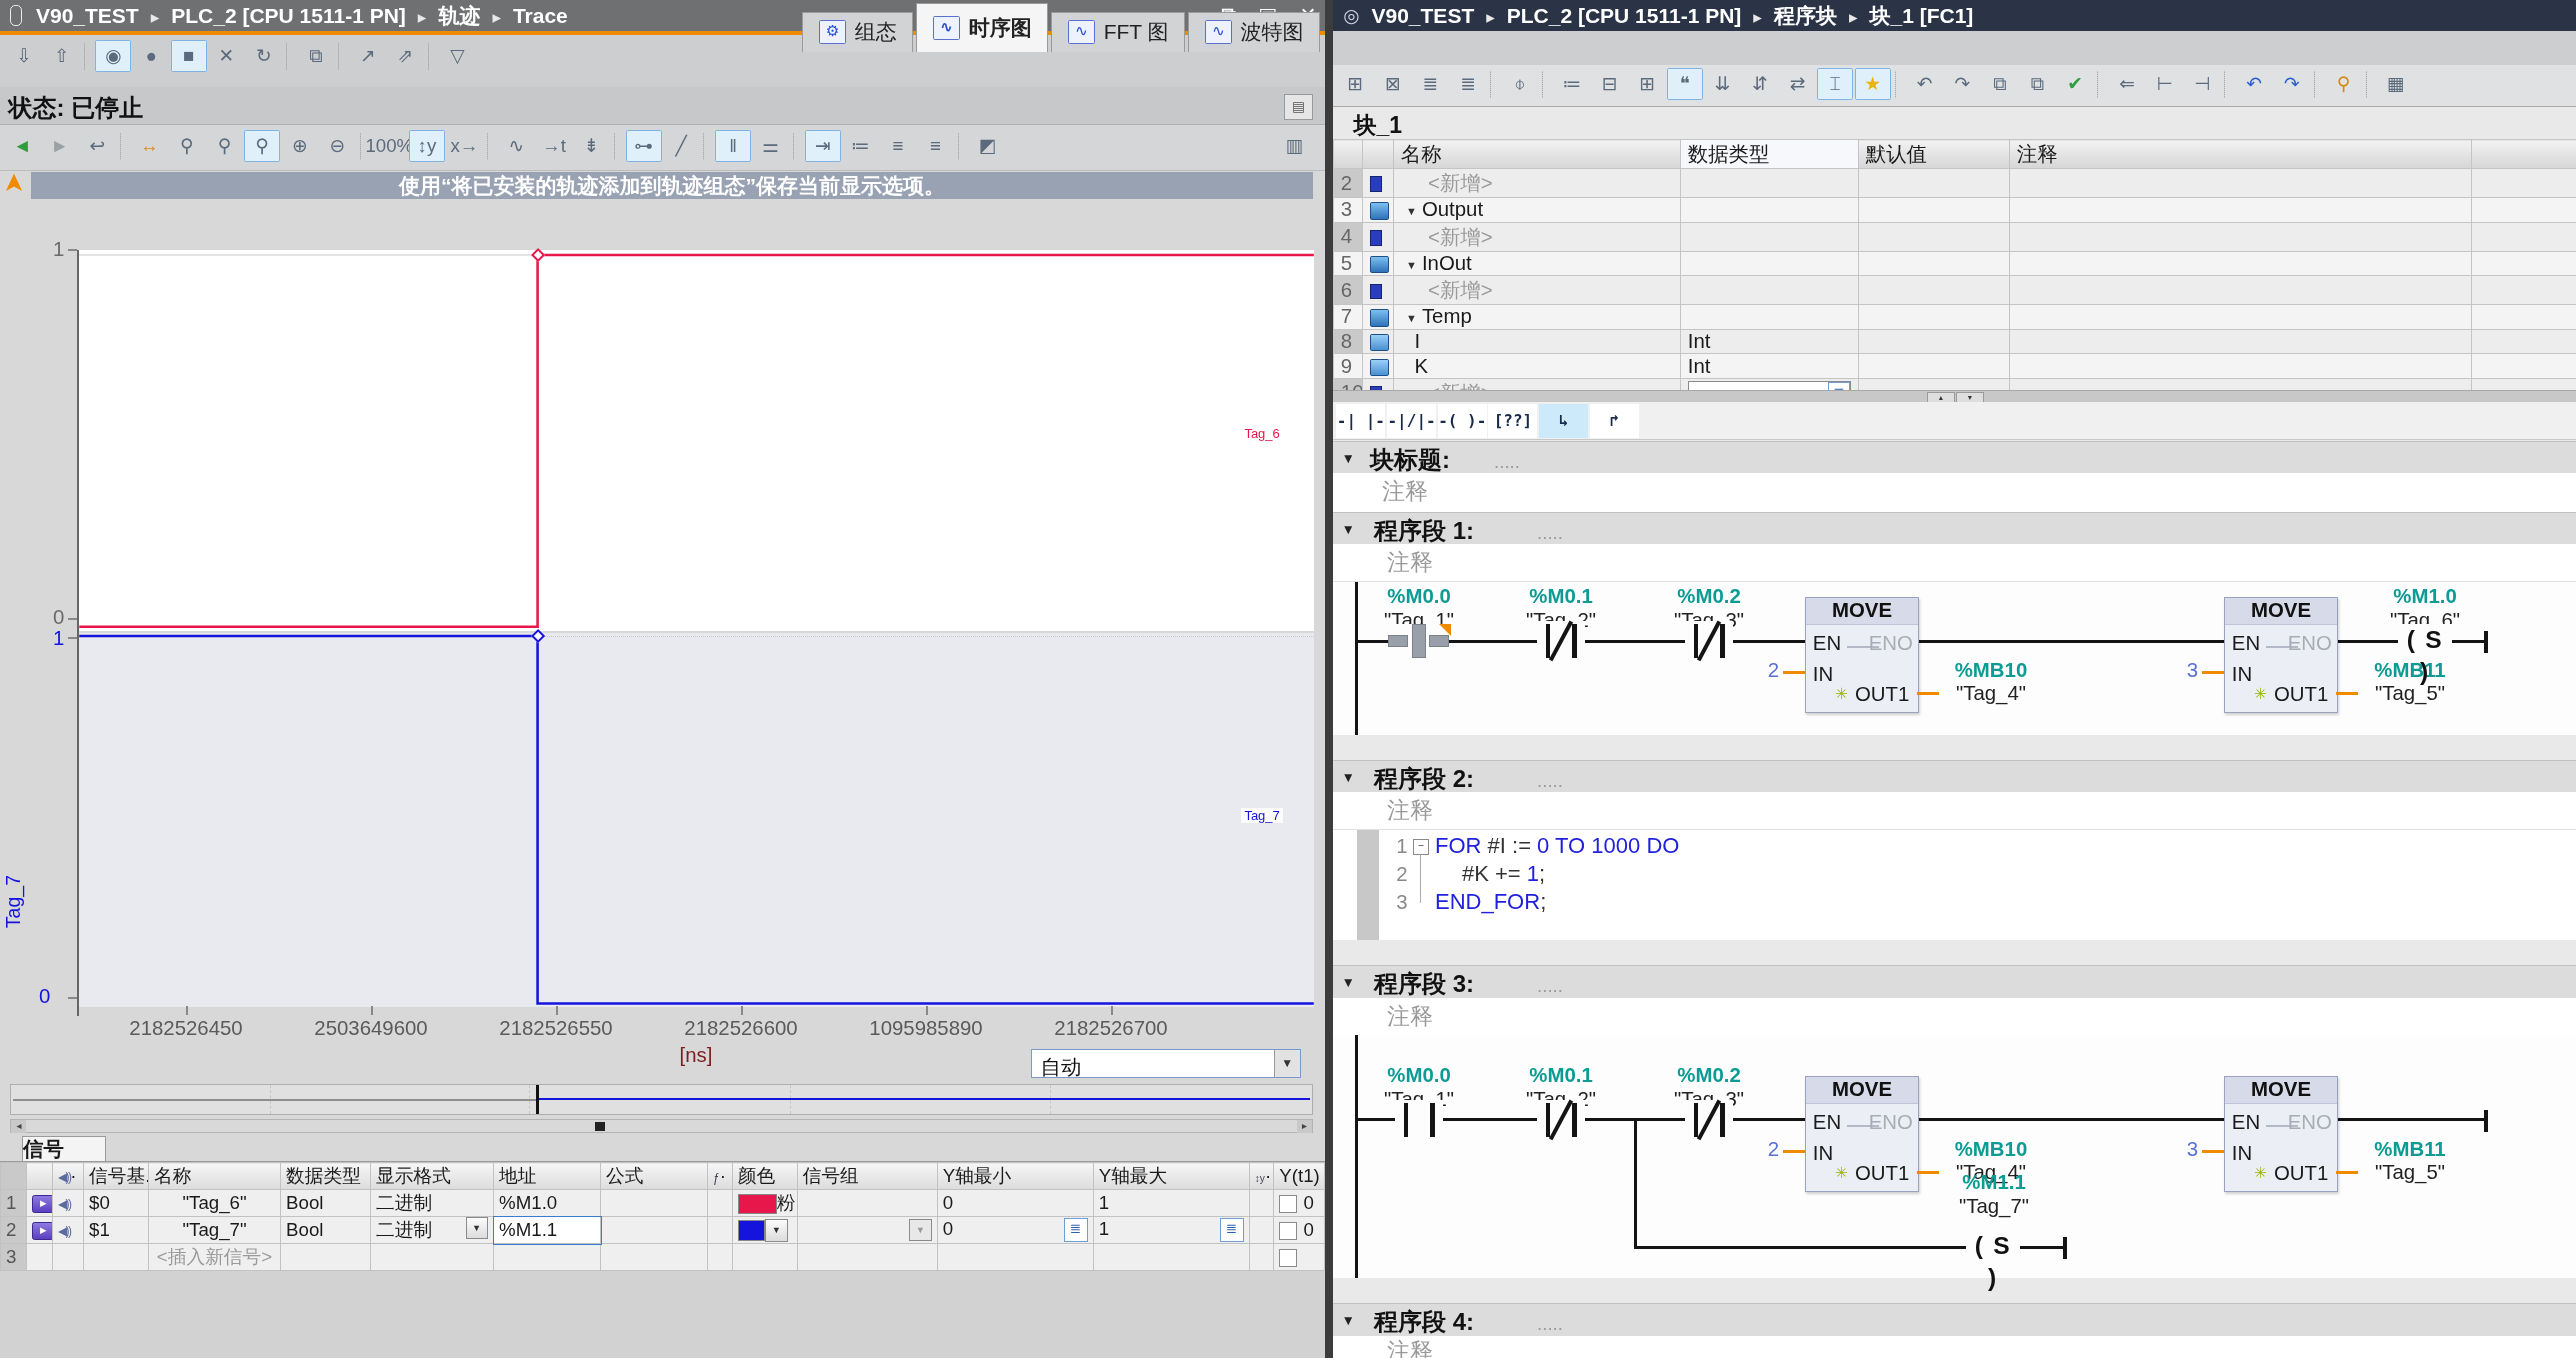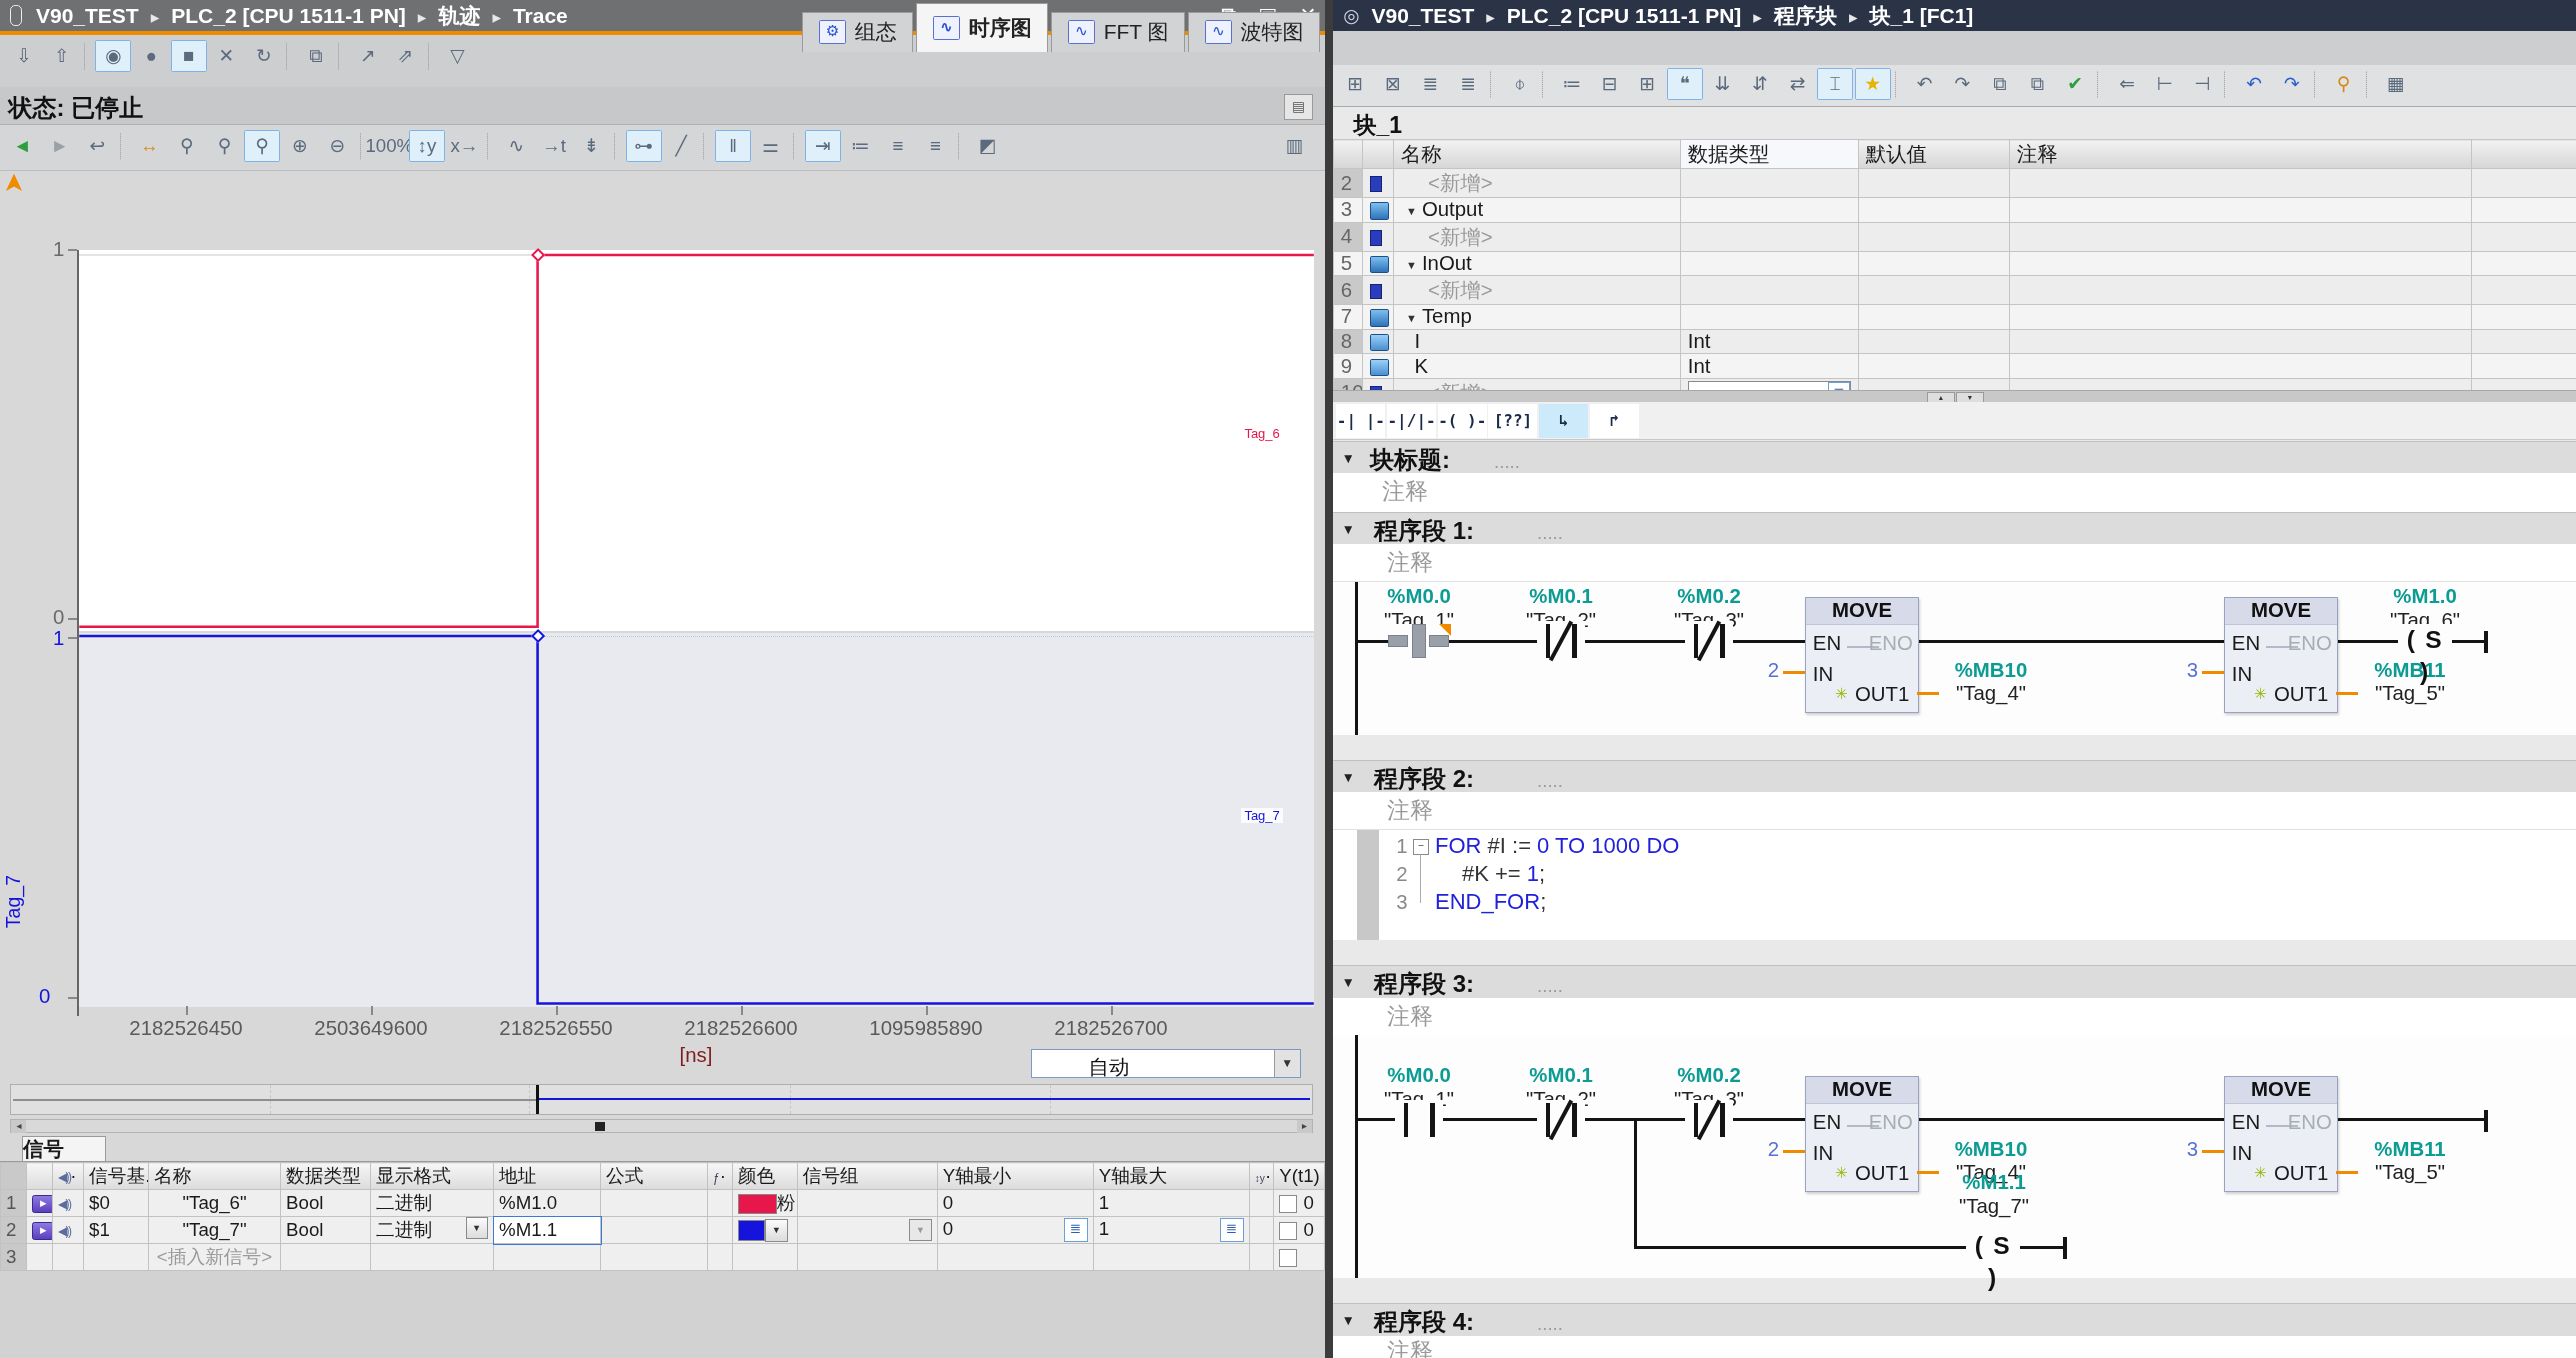--- a/index.html
+++ b/index.html
@@ -52,21 +52,21 @@
   .ylab{position:absolute;font-size:20.4px;color:#6a6a6a;}
   .ydash{position:absolute;width:8.5px;height:1.7px;background:#888;}
   #traceSvg{position:absolute;left:79px;top:250px;}
   .marker{position:absolute;width:10.2px;height:10.2px;transform:rotate(45deg);background:#fff;border:2.5px solid #000;box-sizing:border-box;}
   .serlab{position:absolute;font-size:13px;background:rgba(255,255,255,.85);padding:0 3.4px;}
   .rotlab{position:absolute;left:1.7px;top:875px;writing-mode:vertical-rl;transform:rotate(180deg);font-size:19.5px;color:#1414dd;}
   .xtick{position:absolute;top:1017px;width:170px;margin-left:-85px;text-align:center;font-size:20.4px;color:#5a5a5a;}
   .xtick::before{content:"";position:absolute;left:50%;top:-11px;width:1.7px;height:8.5px;background:#888;}
   .xunit{position:absolute;left:645px;top:1044px;width:102px;text-align:center;font-size:20.4px;color:#7f1d1d;}
   .scale-dd{position:absolute;left:1031px;top:1049px;width:270px;height:29px;background:#fff;border:0.8px solid #7a9ac8;box-sizing:border-box;}
-  .scale-dd .val{position:absolute;left:8.5px;top:2.5px;font-size:20.4px;color:#111;margin-left:48px;}
+  .scale-dd .val{position:absolute;left:8.5px;top:2.5px;font-size:20.4px;color:#111;}
   .scale-dd .arr{position:absolute;right:0;top:0;width:25.5px;height:27px;background:#e2e2e2;border-left:0.8px solid #9a9a9a;
                  text-align:center;font-size:12px;line-height:27px;color:#333;}
   
   .ovw{position:absolute;left:10.2px;top:1084px;width:1303px;height:31px;background:#e0e0e0;border:0.8px solid #aeaeae;box-sizing:border-box;}
   .ovw .dash{position:absolute;top:0;height:100%;border-left:1.7px dashed #c6c6c6;}
   .ovw .gline{position:absolute;left:1.7px;top:13.6px;width:525px;height:2.5px;background:#8e8e8e;}
   .ovw .bline{position:absolute;left:526px;top:12.7px;width:773px;height:2.5px;background:#1414dd;}
   .ovw .cursor{position:absolute;left:525px;top:0;width:2.5px;height:100%;background:#111;}
   .hscroll{position:absolute;left:10.2px;top:1119px;width:1303px;height:14.4px;background:#d9d9d9;border:0.8px solid #b2b2b2;box-sizing:border-box;}
   .hscroll .arrL,.hscroll .arrR{position:absolute;top:0;width:15.3px;height:12.7px;background:#c9c9c9;font-size:8.5px;line-height:12.7px;text-align:center;color:#444;}
@@ -325,20 +325,21 @@
           <span>≡</span>
         </div>
         <div class="tbtn sep"></div>
         <div class="tbtn">
           <span>◩</span>
         </div>
       </div>
     <div class="abs" style="right:13.6px;top:130px;width:34px;height:32px;display:flex;align-items:center;justify-content:center;font-size:18.7px;color:#5b6b7d;">▥</div>
 
     <div class="jump-arrow">➤</div>
+    <div class="infobar">使用“将已安装的轨迹添加到轨迹组态”保存当前显示选项。</div>
 
     <div class="subplot0"></div>
     <div class="subplot1"></div>
     <div class="grid-top"></div>
     <div class="grid-blue1"></div>
     <div class="yaxis"></div>
 
     <svg id="traceSvg" width="1235" height="756" viewBox="0 0 1455 891">
       <polyline id="trace-0" fill="none" stroke-width="3" stroke="#e8174b" points="0.0,444 540.2,444 540.2,6 1455.0,6"></polyline>
       <polyline id="trace-1" fill="none" stroke-width="3" stroke="#1414dd" points="0.0,455 540.2,455 540.2,888 1455.0,888"></polyline>

